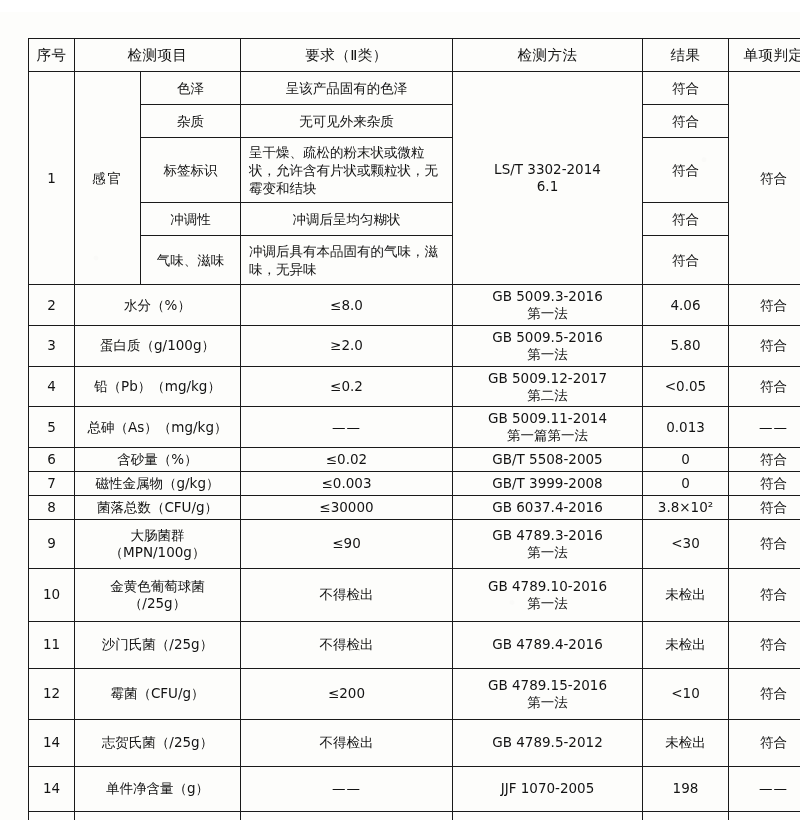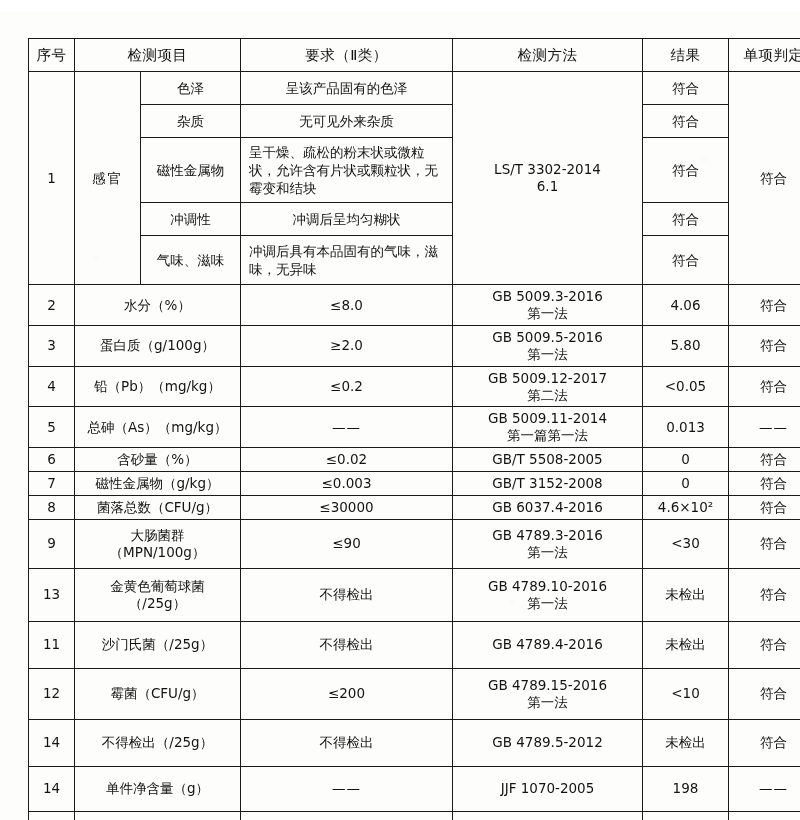--- a/index.html
+++ b/index.html
@@ -111,21 +111,21 @@
 6.1</td>
         <td class="result">符合</td>
         <td class="verdict" rowspan="5">符合</td>
       </tr>
       <tr>
         <td class="sub" style="height:26px">杂质</td>
         <td class="req">无可见外来杂质</td>
         <td class="result">符合</td>
       </tr>
       <tr>
-        <td class="sub" style="height:58px">磁性金属物</td>
+        <td class="sub" style="height:58px">标签标识</td>
         <td class="req multiline">呈干燥、疏松的粉末状或微粒状，允许含有片状或颗粒状，无霉变和结块</td>
         <td class="result">符合</td>
       </tr>
       <tr>
         <td class="sub" style="height:26px">冲调性</td>
         <td class="req">冲调后呈均匀糊状</td>
         <td class="result">符合</td>
       </tr>
       <tr>
         <td class="sub" style="height:42px">气味、滋味</td>
@@ -174,44 +174,44 @@
         <td class="item" colspan="2" style="white-space:pre-line">含砂量（%）</td>
         <td class="req">≤0.02</td>
         <td class="method" style="white-space:pre-line">GB/T 5508-2005</td>
         <td class="result">0</td>
         <td class="verdict">符合</td>
       </tr>
       <tr>
         <td class="idx">7</td>
         <td class="item" colspan="2" style="white-space:pre-line">磁性金属物（g/kg）</td>
         <td class="req">≤0.003</td>
-        <td class="method" style="white-space:pre-line">GB/T 3152-2008</td>
+        <td class="method" style="white-space:pre-line">GB/T 3999-2008</td>
         <td class="result">0</td>
         <td class="verdict">符合</td>
       </tr>
       <tr>
         <td class="idx">8</td>
         <td class="item" colspan="2" style="white-space:pre-line">菌落总数（CFU/g）</td>
         <td class="req">≤30000</td>
         <td class="method" style="white-space:pre-line">GB 6037.4-2016</td>
-        <td class="result">4.6×10²</td>
+        <td class="result">3.8×10²</td>
         <td class="verdict">符合</td>
       </tr>
       <tr>
         <td class="idx">9</td>
         <td class="item" colspan="2" style="white-space:pre-line;height:42px">大肠菌群
 （MPN/100g）</td>
         <td class="req">≤90</td>
         <td class="method" style="white-space:pre-line">GB 4789.3-2016
 第一法</td>
         <td class="result">&lt;30</td>
         <td class="verdict">符合</td>
       </tr>
       <tr>
-        <td class="idx">13</td>
+        <td class="idx">10</td>
         <td class="item" colspan="2" style="white-space:pre-line;height:46px">金黄色葡萄球菌
 （/25g）</td>
         <td class="req">不得检出</td>
         <td class="method" style="white-space:pre-line">GB 4789.10-2016
 第一法</td>
         <td class="result">未检出</td>
         <td class="verdict">符合</td>
       </tr>
       <tr>
         <td class="idx">11</td>
@@ -225,21 +225,21 @@
         <td class="idx">12</td>
         <td class="item" colspan="2" style="white-space:pre-line;height:44px">霉菌（CFU/g）</td>
         <td class="req faint">≤200</td>
         <td class="method" style="white-space:pre-line">GB 4789.15-2016
 第一法</td>
         <td class="result">&lt;10</td>
         <td class="verdict">符合</td>
       </tr>
       <tr>
         <td class="idx">14</td>
-        <td class="item" colspan="2" style="white-space:pre-line;height:40px">不得检出（/25g）</td>
+        <td class="item" colspan="2" style="white-space:pre-line;height:40px">志贺氏菌（/25g）</td>
         <td class="req">不得检出</td>
         <td class="method" style="white-space:pre-line">GB 4789.5-2012</td>
         <td class="result">未检出</td>
         <td class="verdict">符合</td>
       </tr>
       <tr>
         <td class="idx">14</td>
         <td class="item" colspan="2" style="white-space:pre-line;height:38px">单件净含量（g）</td>
         <td class="req dash">——</td>
         <td class="method" style="white-space:pre-line">JJF 1070-2005</td>

